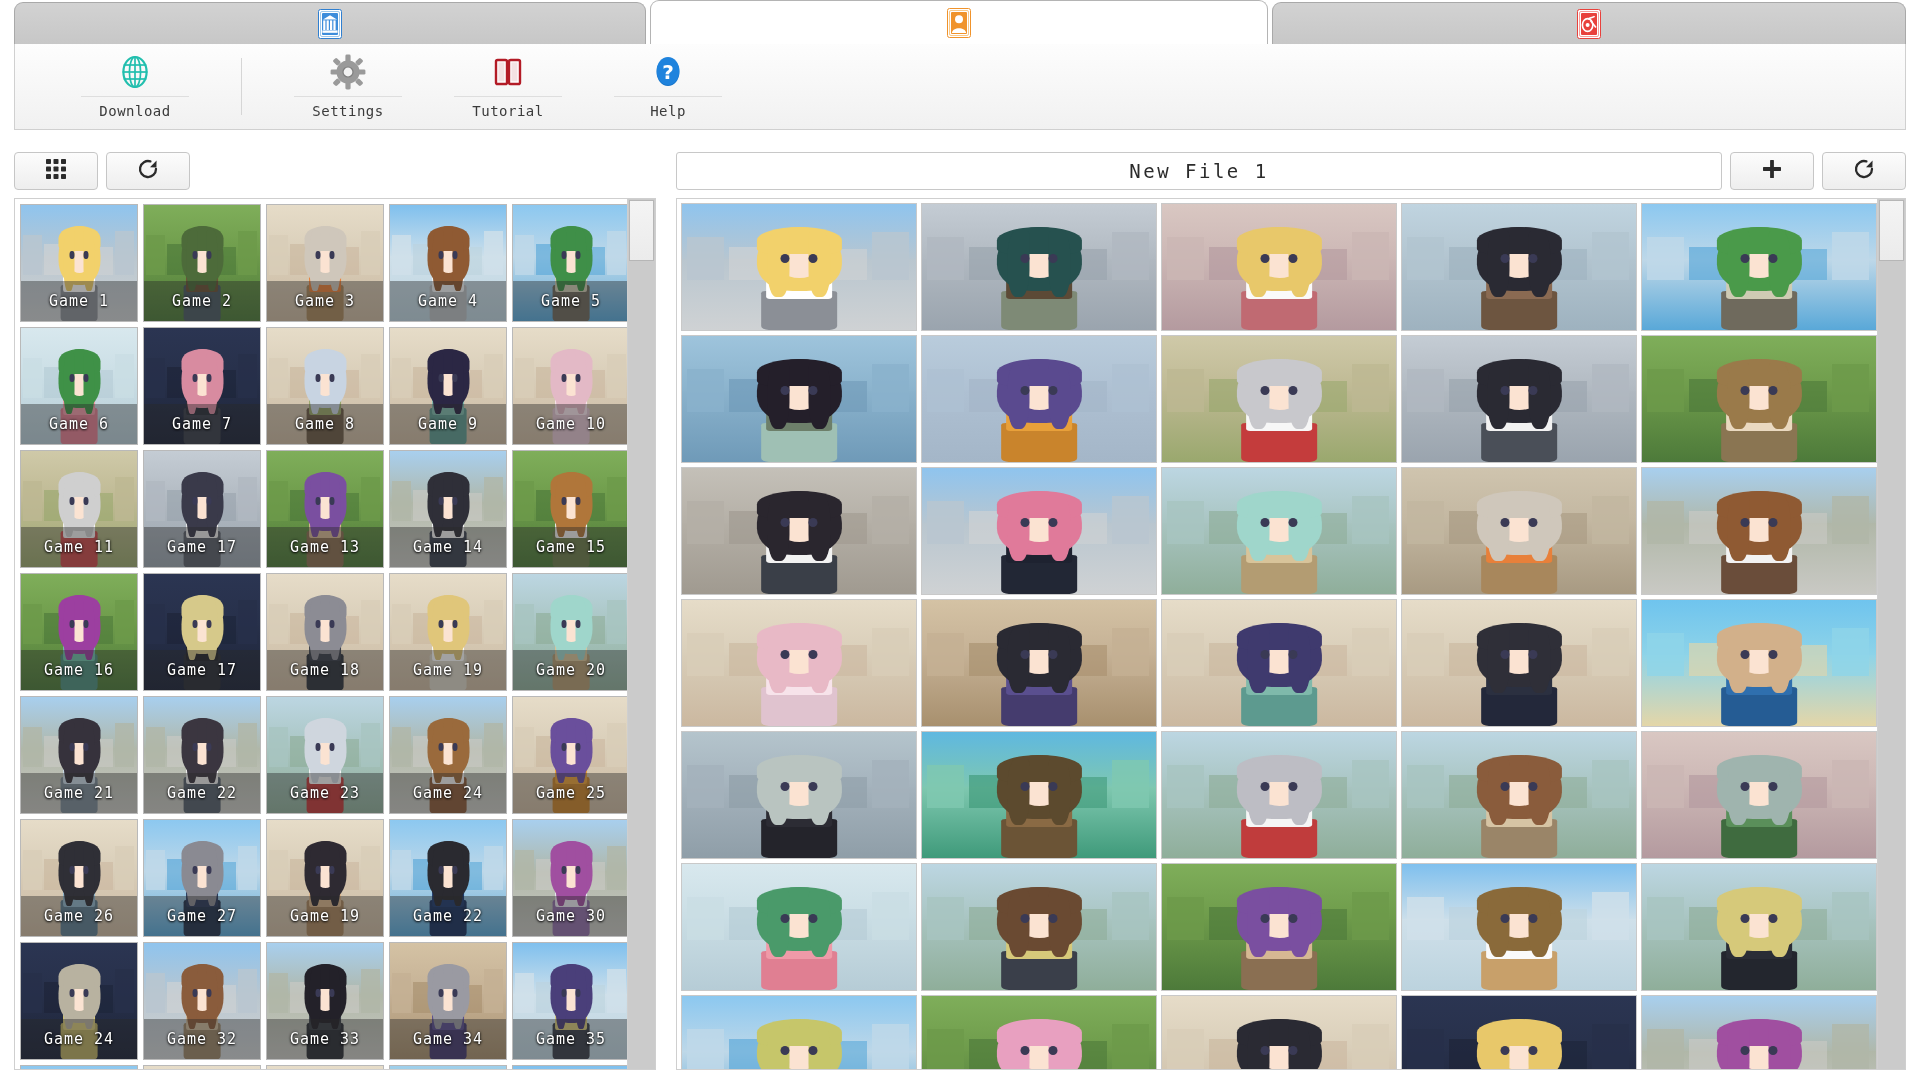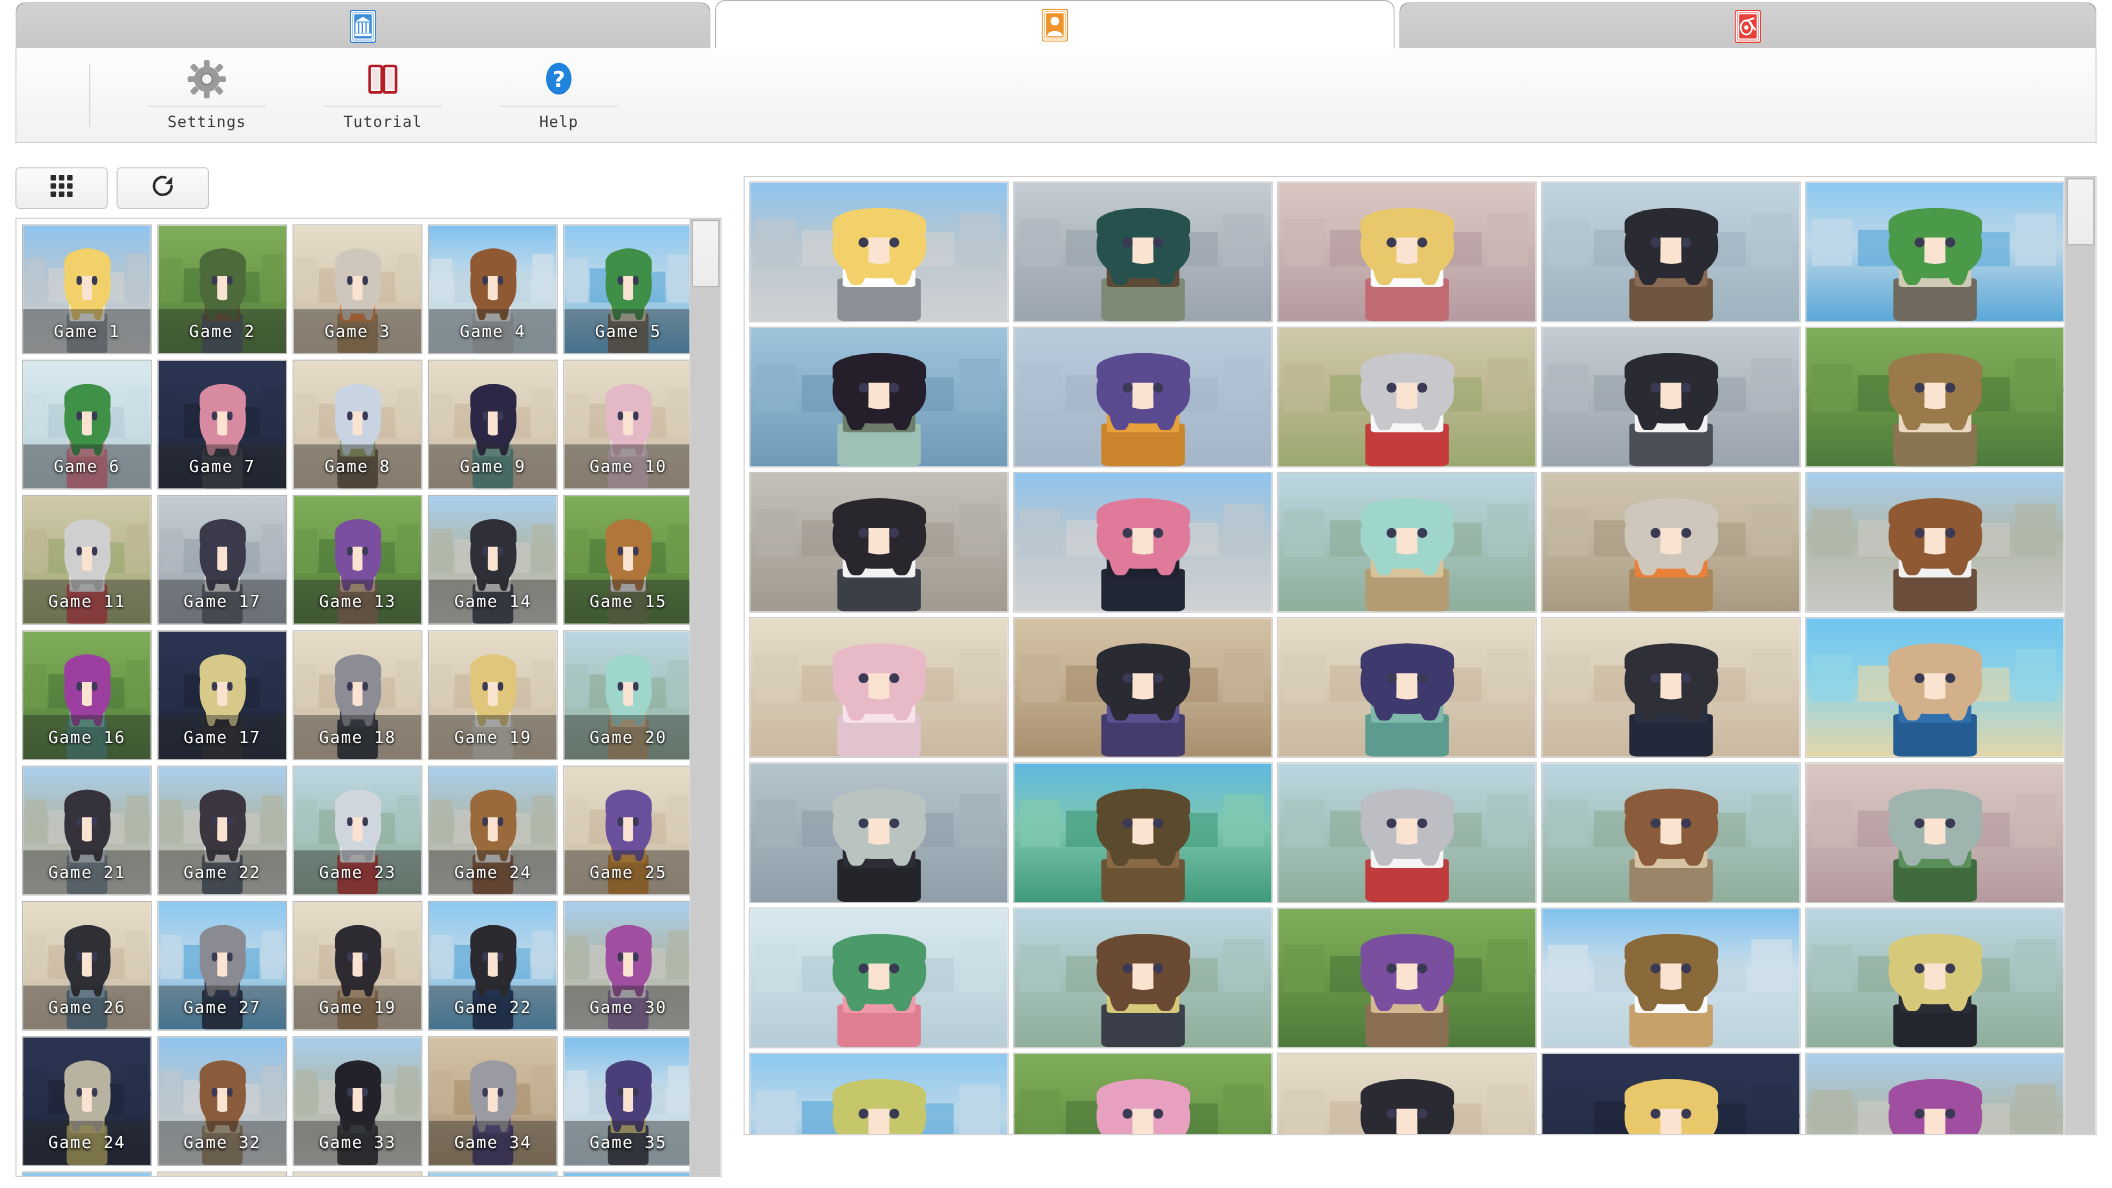--- a/index.html
+++ b/index.html
@@ -191,20 +191,33 @@
         </svg>
       </span>
     </div>
   </div>
 
   <div class="toolbar">
     <div class="tb-spacer"></div>
 
 
 
+    <div class="tb-item">
+      <span class="tb-ico">
+        <svg width="34" height="36" viewBox="0 0 34 36">
+          <ellipse cx="17" cy="18" rx="11.6" ry="15" fill="none" stroke="#22bfae" stroke-width="2.2"></ellipse>
+          <ellipse cx="17" cy="18" rx="5.6" ry="15" fill="none" stroke="#22bfae" stroke-width="1.7"></ellipse>
+          <line x1="5.6" y1="11" x2="28.4" y2="11" stroke="#22bfae" stroke-width="1.7"></line>
+          <line x1="4.6" y1="18" x2="29.4" y2="18" stroke="#22bfae" stroke-width="1.7"></line>
+          <line x1="5.6" y1="25" x2="28.4" y2="25" stroke="#22bfae" stroke-width="1.7"></line>
+          <line x1="17" y1="3" x2="17" y2="33" stroke="#22bfae" stroke-width="1.7"></line>
+        </svg>
+      </span>
+      <span class="tb-lbl">Download</span>
+    </div>
 
 
     <div class="tb-sep"></div>
 
     <div class="tb-item">
       <span class="tb-ico">
         <svg width="36" height="36" viewBox="0 0 36 36">
           <g fill="#9a9a9a">
             <circle cx="18" cy="18" r="11.6"></circle>
             <g>
@@ -1268,20 +1281,39 @@
             </div>
           </div>
       </div>
       <div class="sbar">
         <div class="sthumb" id="left-thumb" style="height: 61px; top: 1px;"></div>
       </div>
     </div>
   </div>
 
   <div class="panel-right">
+    <div class="ctrlrow">
+      <div class="ctrl-field plain" style="flex:1;">New File 1</div>
+      <div class="ctrl-btn">
+        <span>
+          <svg width="24" height="24" viewBox="0 0 24 24">
+            <rect x="10.1" y="3" width="3.8" height="18" rx="0.6" fill="#2b2b2b"></rect>
+            <rect x="3" y="10.1" width="18" height="3.8" rx="0.6" fill="#2b2b2b"></rect>
+          </svg>
+        </span>
+      </div>
+      <div class="ctrl-btn">
+        <span>
+          <svg width="24" height="24" viewBox="0 0 24 24">
+            <path d="M20 12 A8 8 0 1 1 14.4 4.4" fill="none" stroke="#2b2b2b" stroke-width="2.3" stroke-linecap="round"></path>
+            <path d="M20.6 3.6 L20.4 10.6 L14 10.2 Z" fill="#2b2b2b"></path>
+          </svg>
+        </span>
+      </div>
+    </div>
 
     <div class="gridbox">
       <div class="gridscroll">
         <div class="cg-grid" id="cg-grid">
             <div class="cg-tile">
               <div class="cg-art">
   <div class="scene">
     <div class="sky" style="background:linear-gradient(#8fc4ee, #b9c6cf);"></div>
     <div class="ground" style="background:linear-gradient(#b9c6cf, #cfd2d4);"></div>
     <div class="bld" style="left:2%;  height:34%; background:#b9c6cf; opacity:.8;"></div>

